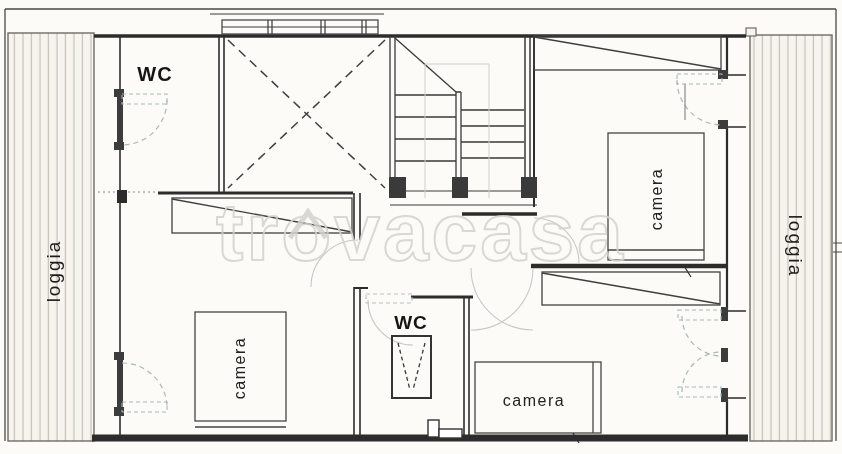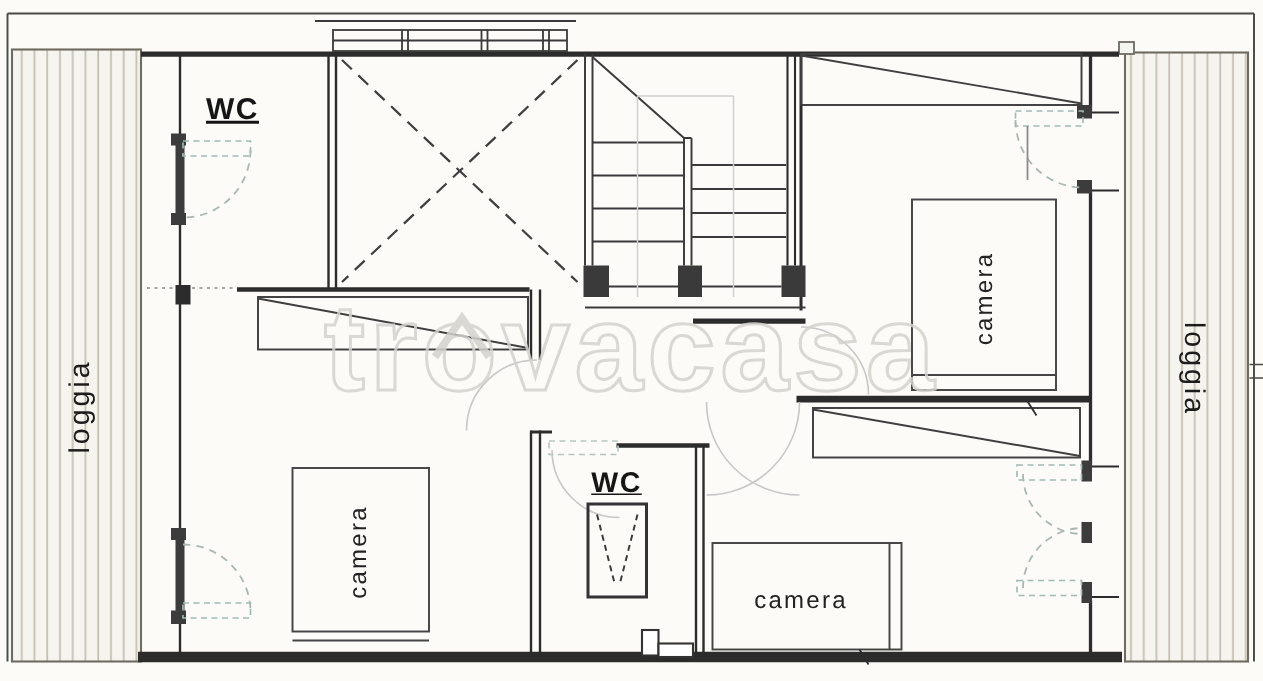--- a/index.html
+++ b/index.html
@@ -2,21 +2,21 @@
 <html><head>
 <meta charset="utf-8">
 <style>
   html,body{margin:0;padding:0;background:#fcfbf8;}
   #stage{position:relative;width:842px;height:454px;background:#fcfbf8;overflow:hidden;
          font-family:"Liberation Sans", sans-serif;}
   #plan-svg{position:absolute;left:0;top:0;}
   .lbl{position:absolute;transform:translate(-50%,-50%);white-space:nowrap;color:#161616;}
   .lbl.rotccw{transform:translate(-50%,-50%) rotate(-90deg);}
   .lbl.rotcw{transform:translate(-50%,-50%) rotate(90deg);}
-  .wc{font-size:20px;font-weight:bold;letter-spacing:1px;text-decoration:underline;}
+  .wc{font-size:20px;font-weight:bold;letter-spacing:1px;}
   .room{font-size:16px;letter-spacing:1.5px;color:#222;}
   .loggia{font-size:19px;letter-spacing:2px;color:#1c1c1c;}
 </style>
 </head>
 <body>
 
 <div id="stage">
 <svg id="plan-svg" width="842" height="454" viewBox="0 0 842 454">
   <defs>
     <pattern id="loggiaHatch" width="8.5" height="10" patternUnits="userSpaceOnUse">

